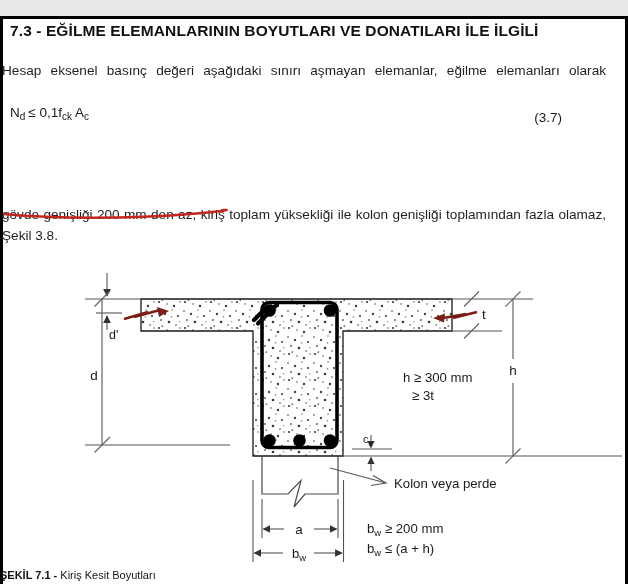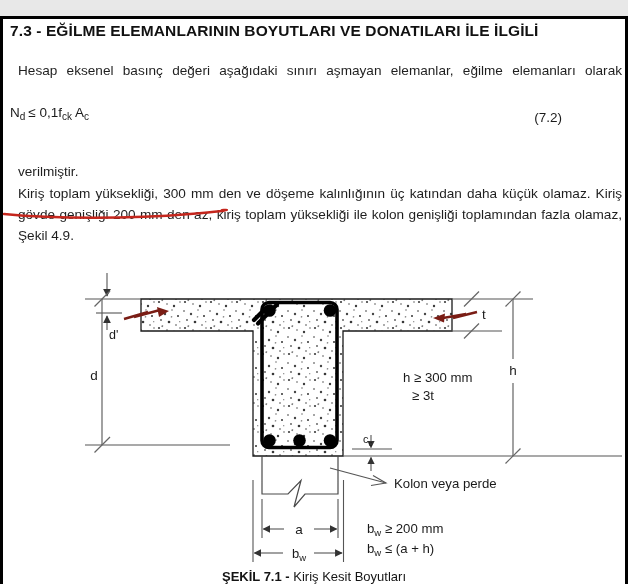--- a/index.html
+++ b/index.html
@@ -11,37 +11,37 @@
   .border-top{position:absolute;top:0;left:0;width:628px;height:3px;background:#000;}
   .border-left{position:absolute;top:0;left:0;width:3px;height:584px;background:#000;}
   .border-right{position:absolute;top:0;right:0;width:3px;height:584px;background:#000;}
   .border-bottom{position:absolute;bottom:0;left:0;width:628px;height:10px;background:#0a0a0a;}
 
   .heading{
     position:absolute;left:10px;top:5px;width:606px;
     font-size:15.5px;font-weight:bold;line-height:20px;letter-spacing:.1px;color:#111;
   }
   .body-line{
-    position:absolute;left:18px;width:604px;font-size:13.6px;line-height:20px;
+    position:absolute;left:2px;width:604px;font-size:13.6px;line-height:20px;
     text-align:justify;text-align-last:justify;white-space:normal;color:#1f1f1f;
   }
   .body-line.last{text-align-last:left;}
 
   .formula-row{position:absolute;left:10px;top:89px;width:604px;height:22px;font-size:13.5px;}
   .formula{position:absolute;left:0;top:0;}
   .formula sub{font-size:10px;vertical-align:-3px;}
   .formula .gap{display:inline-block;width:3px;}
   .eq-number{position:absolute;right:52px;top:5px;font-size:13.5px;}
 
   .underline-annotation{position:absolute;left:0;top:189px;width:245px;height:18px;pointer-events:none;}
 
   .figure-svg{position:absolute;left:0;top:240px;width:628px;height:315px;}
 
   .caption{
-    position:absolute;left:0;top:553px;width:628px;text-align:center;font-size:13px;color:#141414;
+    position:absolute;left:0;top:553px;width:628px;text-align:left;font-size:11px;color:#141414;
   }
   .caption b{font-weight:bold;}
 
   svg text{font-family:"Liberation Sans","DejaVu Sans",sans-serif;fill:#1b1b1b;}
 </style>
 </head>
 <body>
 
 <div id="page">
 
@@ -51,28 +51,26 @@
   <div class="border-bottom"></div>
 
   <div class="heading">
     <div>7.3 - EĞİLME ELEMANLARININ BOYUTLARI VE DONATILARI İLE İLGİLİ</div>
   </div>
 
   <div class="body-line" style="top:45px">Hesap eksenel basınç değeri aşağıdaki sınırı aşmayan elemanlar, eğilme elemanları olarak</div>
 
   <div class="formula-row">
     <span class="formula"><span>N</span><sub>d</sub><span class="gap"></span><span>≤ 0,1f</span><sub>ck</sub><span class="gap"></span><span>A</span><sub>c</sub></span>
-    <span class="eq-number">(7.2)</span>
+    <span class="eq-number">(3.7)</span>
   </div>
 
-  <div class="body-line last" style="top:146px">verilmiştir.</div>
 
-  <div class="body-line" style="top:168px">Kiriş toplam yüksekliği, 300 mm den ve döşeme kalınlığının üç katından daha küçük olamaz. Kiriş</div>
   <div class="body-line" style="top:189px">gövde genişliği 200 mm den az, kiriş toplam yüksekliği ile kolon genişliği toplamından fazla olamaz,</div>
-  <div class="body-line last" style="top:210px">Şekil 4.9.</div>
+  <div class="body-line last" style="top:210px">Şekil 3.8.</div>
 
   <svg class="underline-annotation" viewBox="0 0 245 18">
     <path d="M4,9 C55,14 130,14 190,9 S218,4.5 222,5.5" fill="none" stroke="#c4261d" stroke-width="2.4" stroke-linecap="round"></path>
   </svg>
 
   <svg class="figure-svg" viewBox="0 0 628 315">
     <defs>
       <pattern id="concrete" width="26" height="26" patternUnits="userSpaceOnUse">
         <rect width="26" height="26" fill="#ffffff"></rect>
         <circle cx="2" cy="3" r="0.8" fill="#333"></circle>

